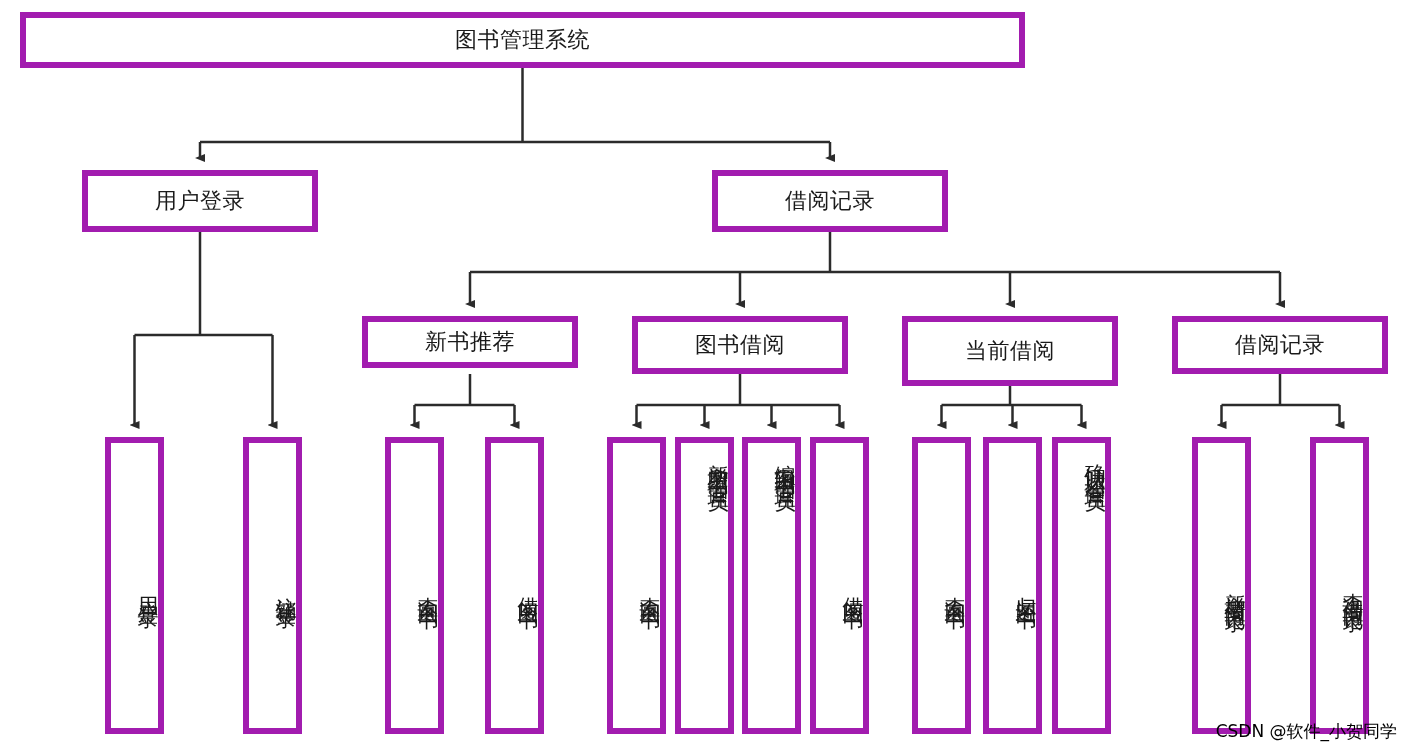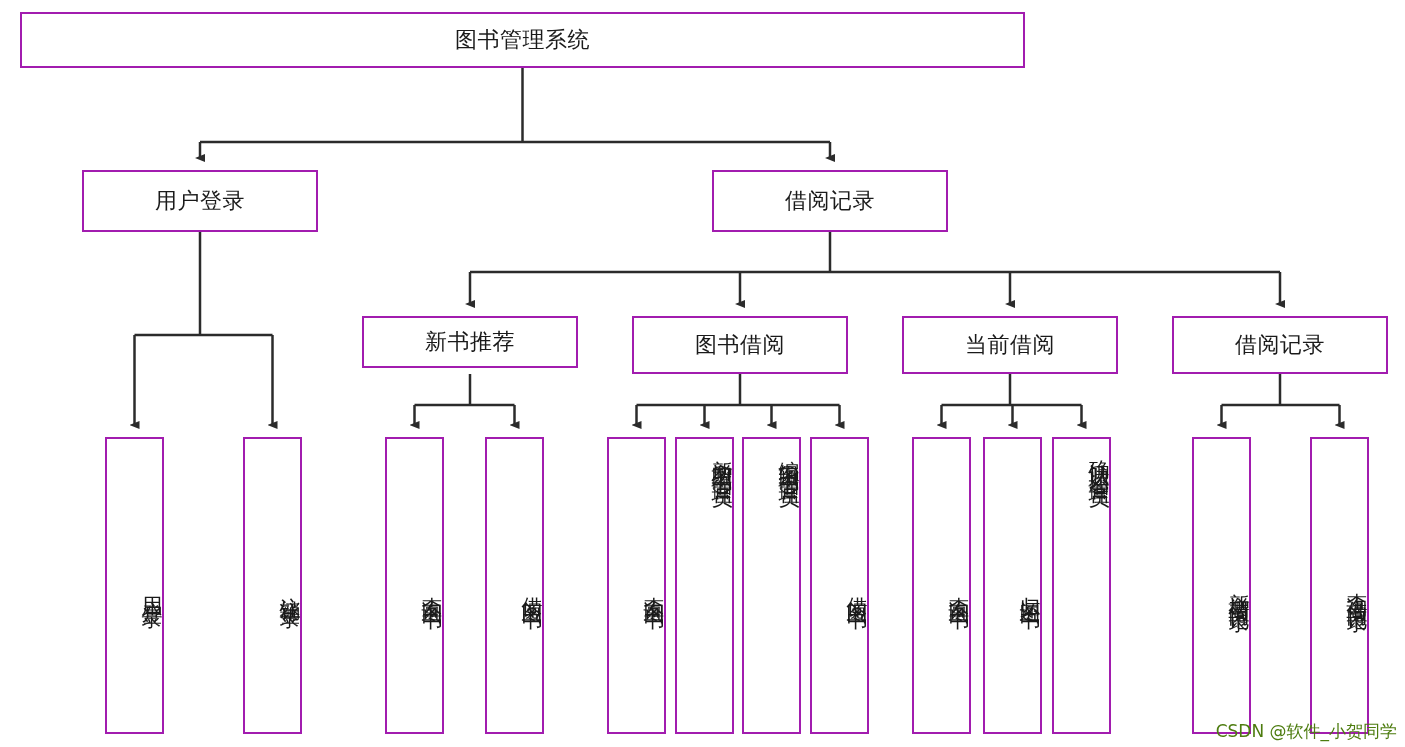--- a/index.html
+++ b/index.html
@@ -22,21 +22,21 @@
   #edges {
     position: absolute;
     left: 0;
     top: 0;
     width: 1405px;
     height: 747px;
     pointer-events: none;
   }
   .node {
     position: absolute;
-    border: 2px solid #a21caf;
+    border: 6px solid #a21caf;
     background: #ffffff;
     display: flex;
     align-items: center;
     justify-content: center;
     color: #1a1a1a;
     z-index: 2;
   }
   .node .label {
     display: block;
     line-height: 1.12;
@@ -66,21 +66,21 @@
     align-items: flex-start;
   }
   .node.v.mid-text {
     align-items: center;
   }
   .watermark {
     position: absolute;
     right: 8px;
     bottom: 4px;
     font-size: 17px;
-    color: #4d7c0f;
+    color: #000000;
     z-index: 5;
     white-space: nowrap;
     font-family: "DejaVu Sans", "Liberation Sans", sans-serif;
   }
 </style>
 </head>
 <body>
 
 <div id="canvas">
 
@@ -156,21 +156,21 @@
   <div class="node h" style="left:712px; top:170px; width:236px; height:62px;">
     <span class="label">借阅记录</span>
   </div>
 
   <div class="node h" style="left:362px; top:316px; width:216px; height:52px;">
     <span class="label">新书推荐</span>
   </div>
   <div class="node h" style="left:632px; top:316px; width:216px; height:58px;">
     <span class="label">图书借阅</span>
   </div>
-  <div class="node h" style="left:902px; top:316px; width:216px; height:58px;">
+  <div class="node h" style="left:902px; top:316px; width:216px; height:70px;">
     <span class="label">当前借阅</span>
   </div>
   <div class="node h" style="left:1172px; top:316px; width:216px; height:58px;">
     <span class="label">借阅记录</span>
   </div>
 
   <div class="node v mid-text" style="left:105px; top:437px; width:59px; height:297px;">
     <span class="label">用户登录</span>
   </div>
   <div class="node v mid-text" style="left:243px; top:437px; width:59px; height:297px;">

